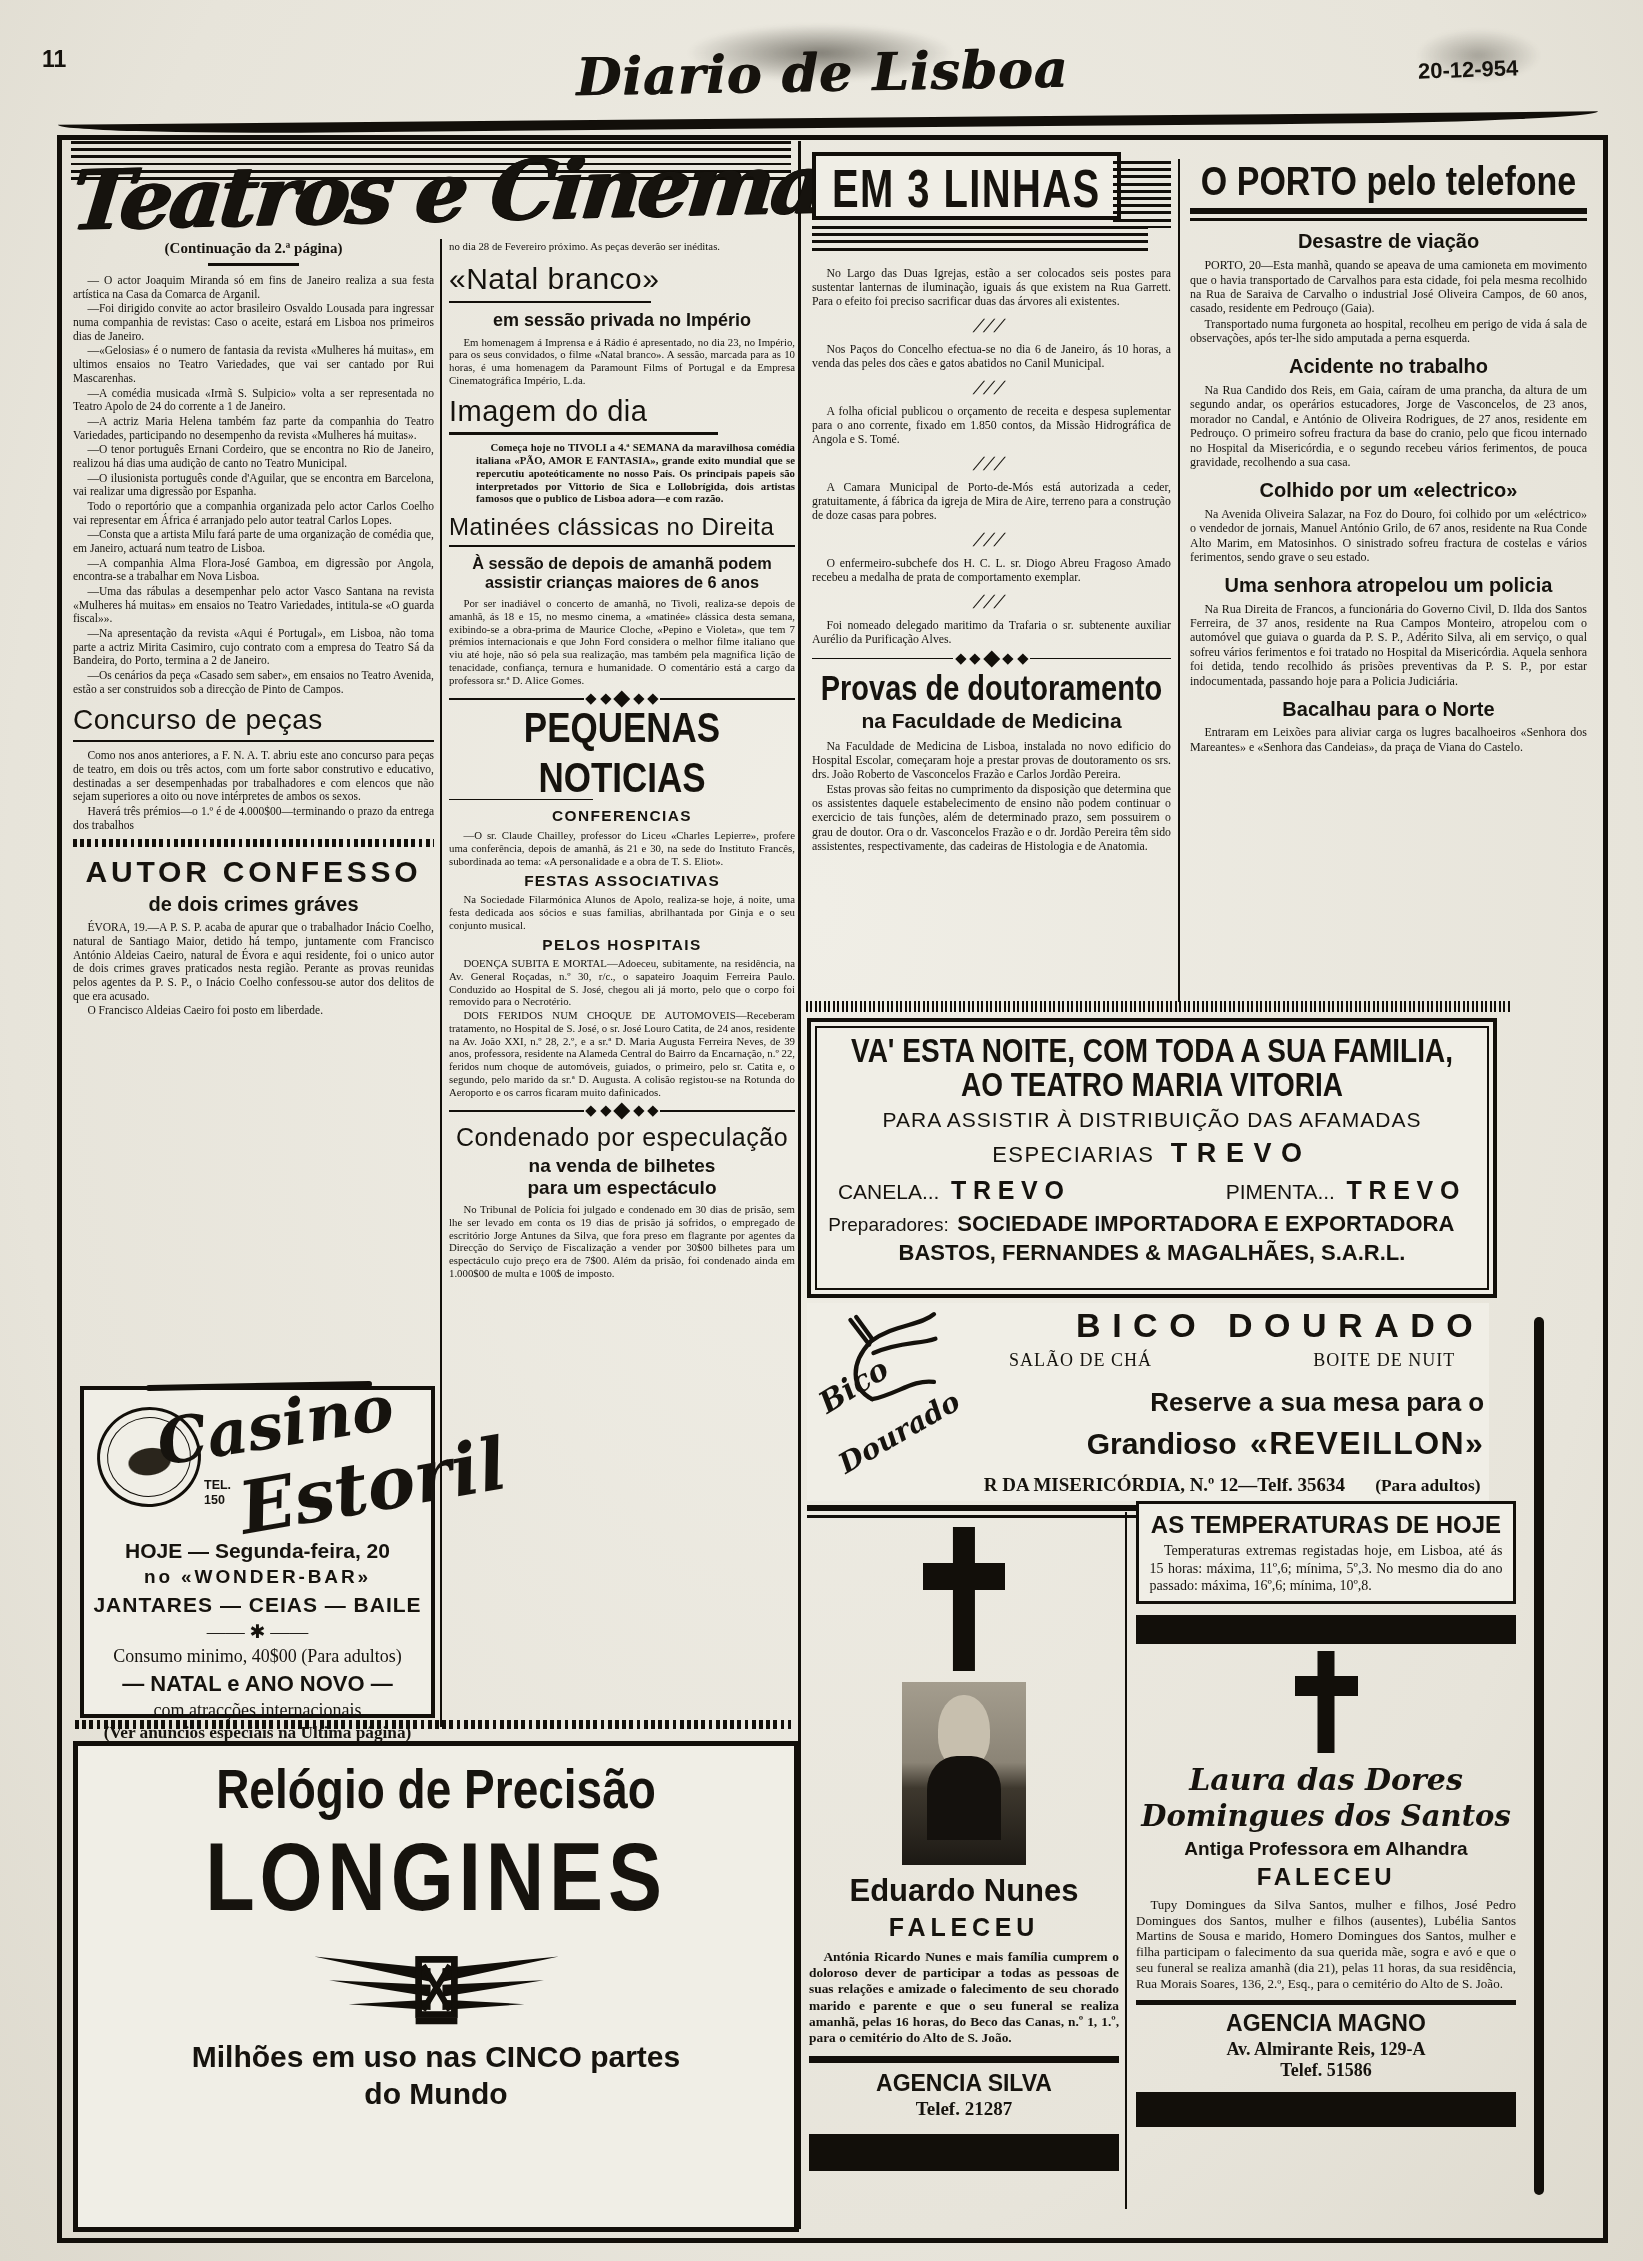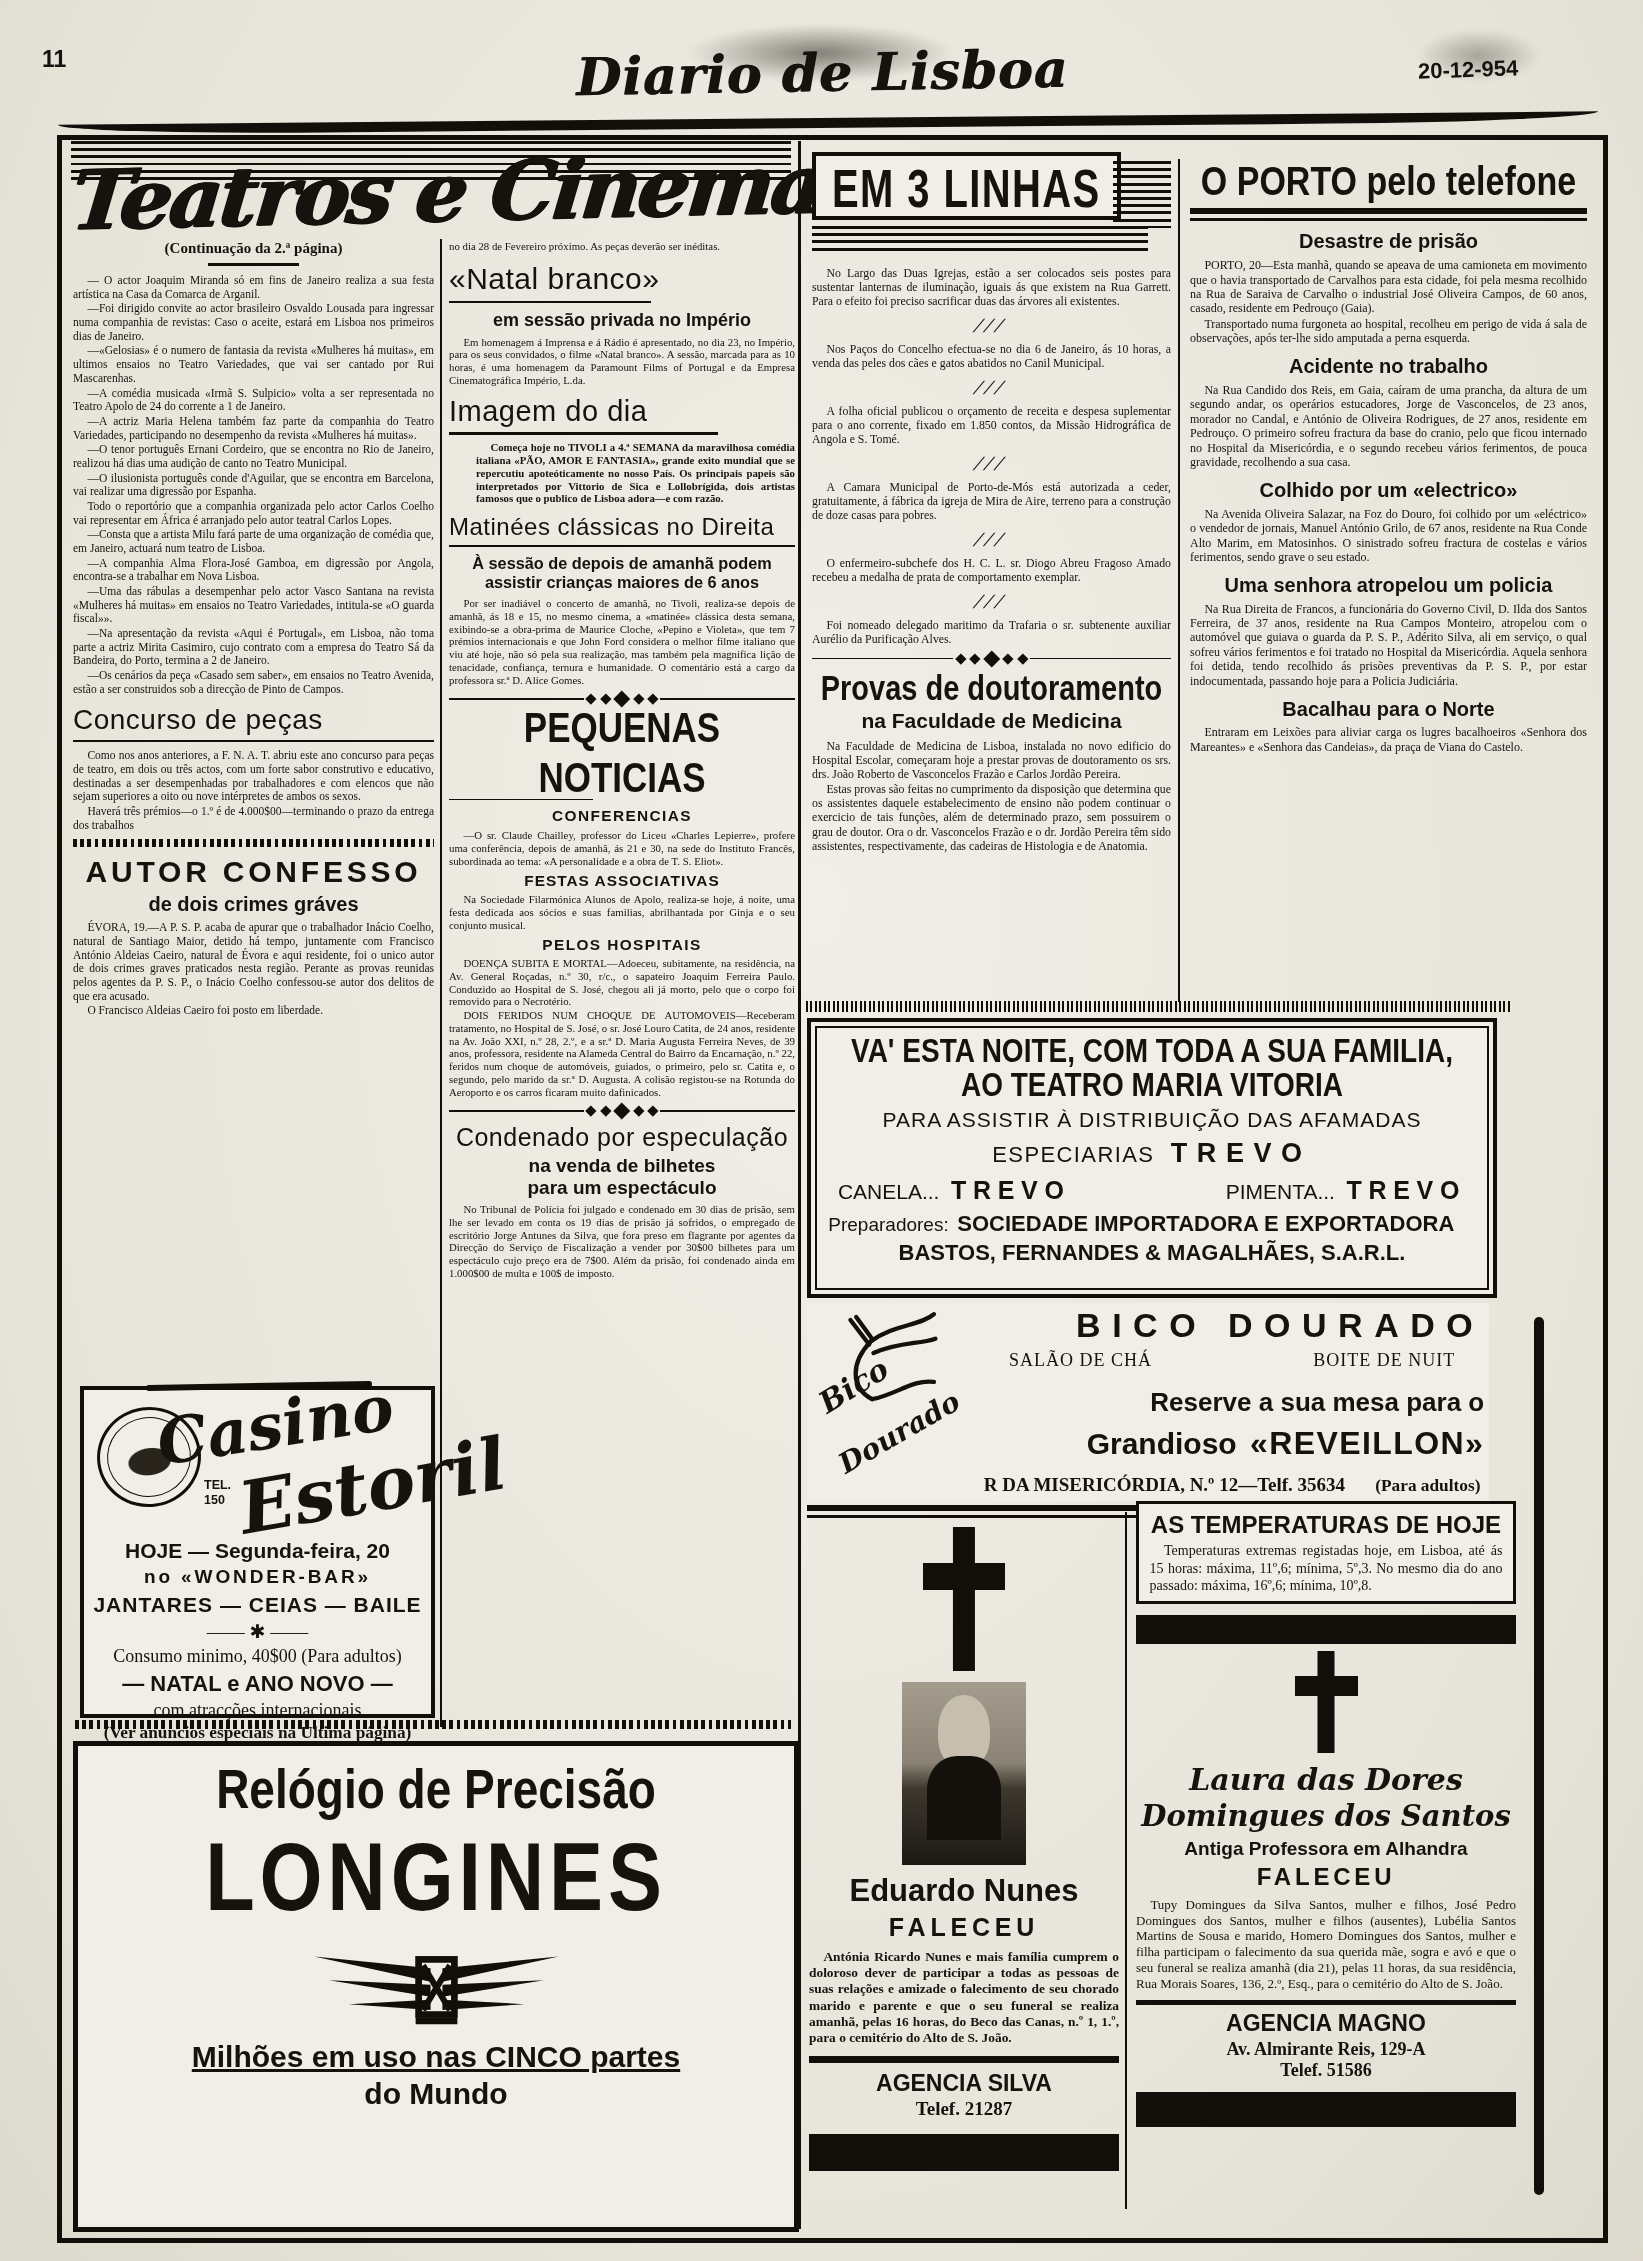--- a/index.html
+++ b/index.html
@@ -141,21 +141,21 @@
             <polygon points="162,34 6,18 162,52"></polygon>
             <polygon points="162,56 26,50 162,72"></polygon>
             <polygon points="162,76 52,82 162,90"></polygon>
           </g>
           <rect x="146" y="22" width="48" height="74" fill="none" stroke="#120f0a" stroke-width="9"></rect>
           <path d="M152 30 L188 90 M188 30 L152 90" stroke="#120f0a" stroke-width="8"></path>
           <rect x="142" y="100" width="56" height="9"></rect>
         </g>
       </svg>
     </div>
-    <div class="c sans blk" style="font-size:30px;margin-top:13.4px;text-decoration:underline;">Milhões em uso nas CINCO partes</div>
+    <div class="c sans blk" style="font-size:30px;margin-top:13.4px;">Milhões em uso nas CINCO partes</div>
     <div class="c sans blk" style="font-size:30px;margin-top:2.9px;">do Mundo</div>
   </div>
 
   <div class="col j" style="left:449px;top:240px;width:346px;height:1481px;font-size:10.8px;line-height:1.18;">
     <p class="ni">no dia 28 de Fevereiro próximo. As peças deverão ser inéditas.</p>
     <div class="light-head" style="font-size:30px;margin-top:8.6px;">«Natal branco»</div>
     <div class="rule-full" style="width:202px;"></div>
     <div class="c sans b" style="font-size:18px;margin:3.8px 0 4.8px 0;">em sessão privada no Império</div>
     <p>Em homenagem á Imprensa e á Rádio é apresentado, no dia 23, no Império, para os seus convidados, o filme «Natal branco». A sessão, marcada para as 10 horas, é uma homenagem da Paramount Films of Portugal e da Empresa Cinematográfica Império, L.da.</p>
     <div class="light-head" style="font-size:29px;margin-top:7.7px;">Imagem do dia</div>
@@ -221,21 +221,21 @@
     <div class="c"><span class="sans blk sy12" style="font-size:29px;">Provas de doutoramento</span></div>
     <div class="c sans blk" style="font-size:21px;margin:1.9px 0 5.8px 0;">na Faculdade de Medicina</div>
     <p class="j">Na Faculdade de Medicina de Lisboa, instalada no novo edificio do Hospital Escolar, começaram hoje a prestar provas de doutoramento os srs. drs. João Roberto de Vasconcelos Frazão e Carlos Jordão Pereira.</p>
     <p class="j">Estas provas são feitas no cumprimento da disposição que determina que os assistentes daquele estabelecimento de ensino não podem continuar o exercicio de tais funções, além de determinado prazo, sem possuirem o grau de doutor. Ora o dr. Vasconcelos Frazão e o dr. Jordão Pereira têm sido assistentes, respectivamente, das cadeiras de Histologia e de Anatomia.</p>
   </div>
   <div class="abs barcode" style="left:806px;top:1001px;width:705px;height:10.6px;"></div>
 
   <div class="col" style="left:1190px;top:161px;width:397px;height:839px;font-size:12px;line-height:1.2;">
     <div class="c"><span class="porto-title sy12">O PORTO pelo telefone</span></div>
     <div class="double-rule" style="margin:5.8px 0 2.9px 0;"></div>
-    <div class="sec-head">Desastre de prisão</div>
+    <div class="sec-head">Desastre de viação</div>
     <p class="j">PORTO, 20—Esta manhã, quando se apeava de uma camioneta em movimento que o havia transportado de Carvalhos para esta cidade, foi pela mesma recolhido na Rua de Saraiva de Carvalho o industrial José Oliveira Campos, de 60 anos, casado, residente em Pedrouço (Gaia).</p>
     <p class="j">Transportado numa furgoneta ao hospital, recolheu em perigo de vida á sala de observações, após ter-lhe sido amputada a perna esquerda.</p>
     <div class="sec-head">Acidente no trabalho</div>
     <p class="j">Na Rua Candido dos Reis, em Gaia, caíram de uma prancha, da altura de um segundo andar, os operários estucadores, Jorge de Vasconcelos, de 23 anos, morador no Candal, e António de Oliveira Rodrigues, de 27 anos, residente em Pedrouço. O primeiro sofreu fractura da base do cranio, pelo que ficou internado no Hospital da Misericórdia, e o segundo recebeu vários ferimentos, de pouca gravidade, recolhendo a sua casa.</p>
     <div class="sec-head">Colhido por um «electrico»</div>
     <p class="j">Na Avenida Oliveira Salazar, na Foz do Douro, foi colhido por um «eléctrico» o vendedor de jornais, Manuel António Grilo, de 67 anos, residente na Rua Conde Alto Marim, em Matosinhos. O sinistrado sofreu fractura de costelas e vários ferimentos, sendo grave o seu estado.</p>
     <div class="sec-head">Uma senhora atropelou um policia</div>
     <p class="j">Na Rua Direita de Francos, a funcionária do Governo Civil, D. Ilda dos Santos Ferreira, de 37 anos, residente na Rua Campos Monteiro, atropelou com o automóvel que guiava o guarda da P. S. P., Adérito Silva, ali em serviço, o qual sofreu vários ferimentos e foi tratado no Hospital da Misericórdia. Aquela senhora foi detida, tendo recolhido ás prisões preventivas da P. S. P., por estar indocumentada, passando hoje para a Policia Judiciária.</p>
     <div class="sec-head">Bacalhau para o Norte</div>
     <p class="j">Entraram em Leixões para aliviar carga os lugres bacalhoeiros «Senhora dos Mareantes» e «Senhora das Candeias», da praça de Viana do Castelo.</p>

